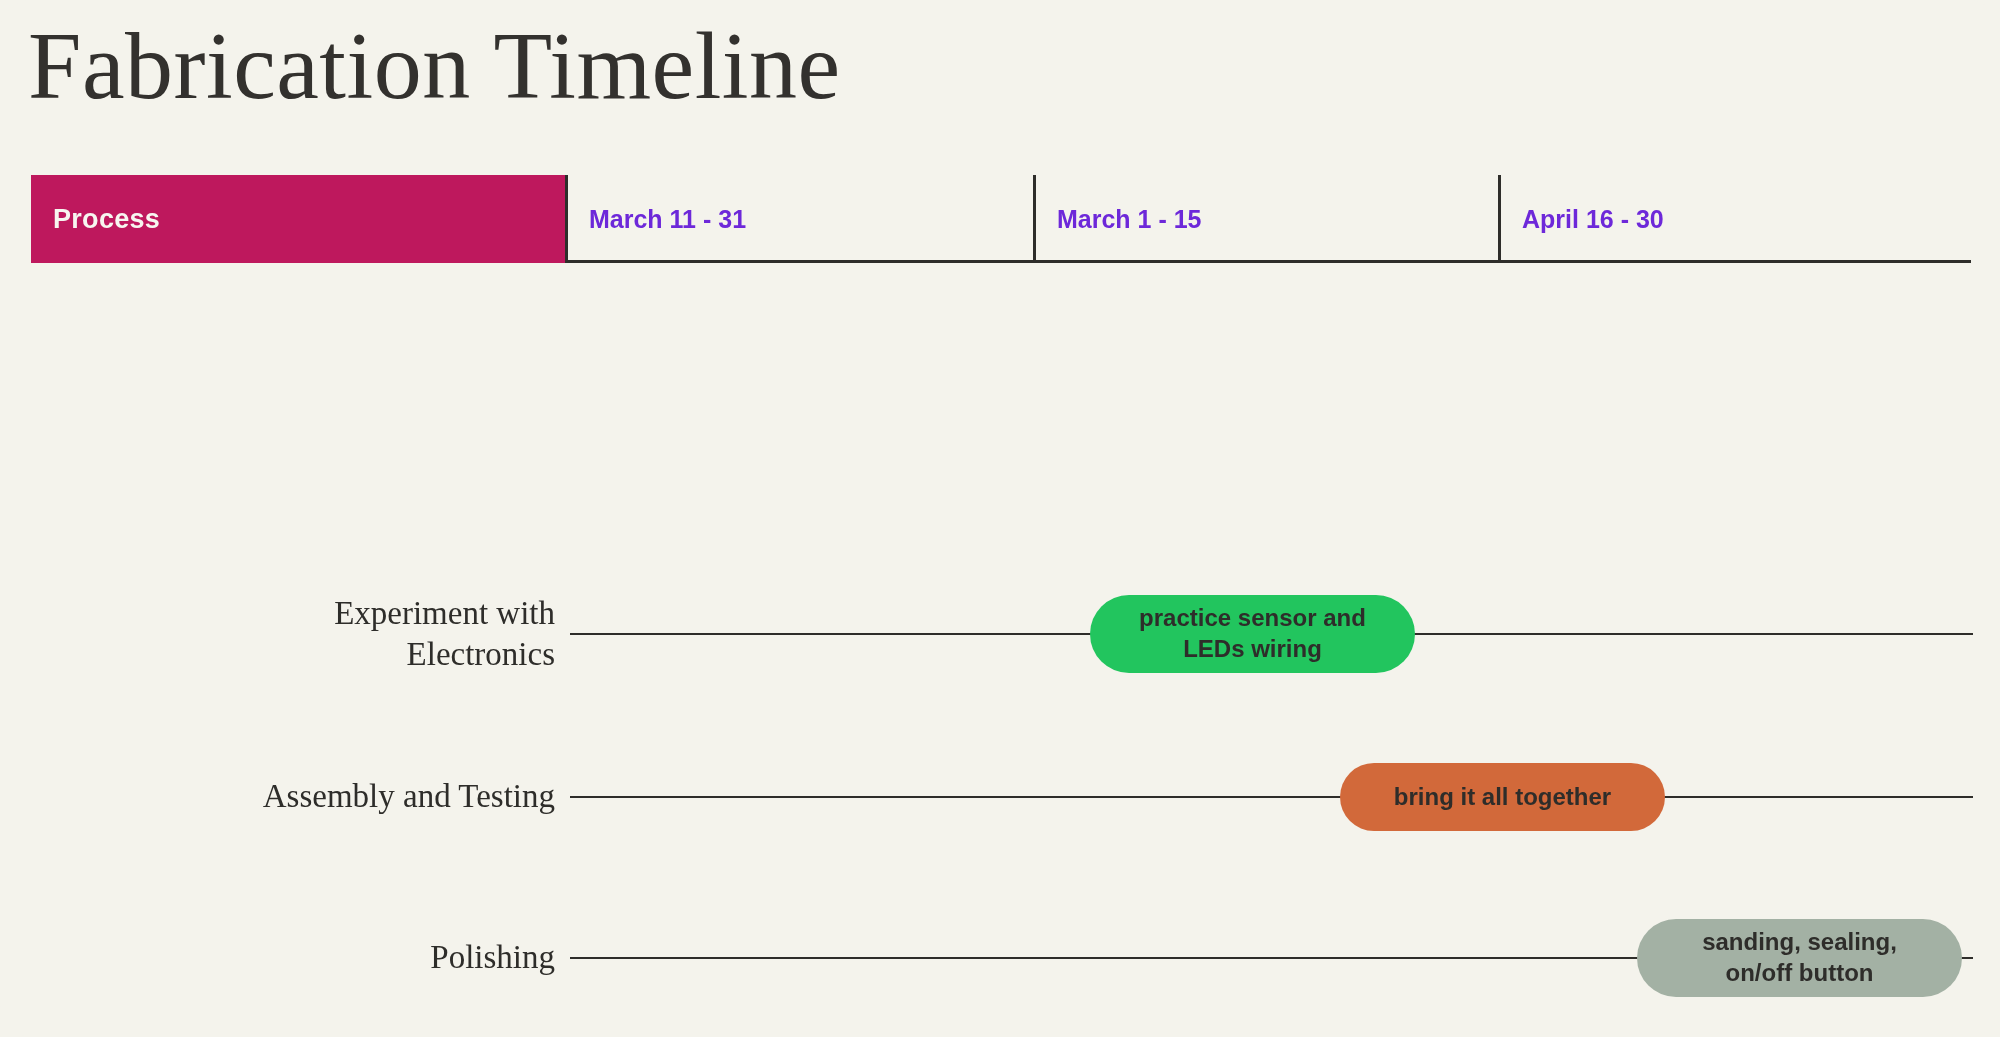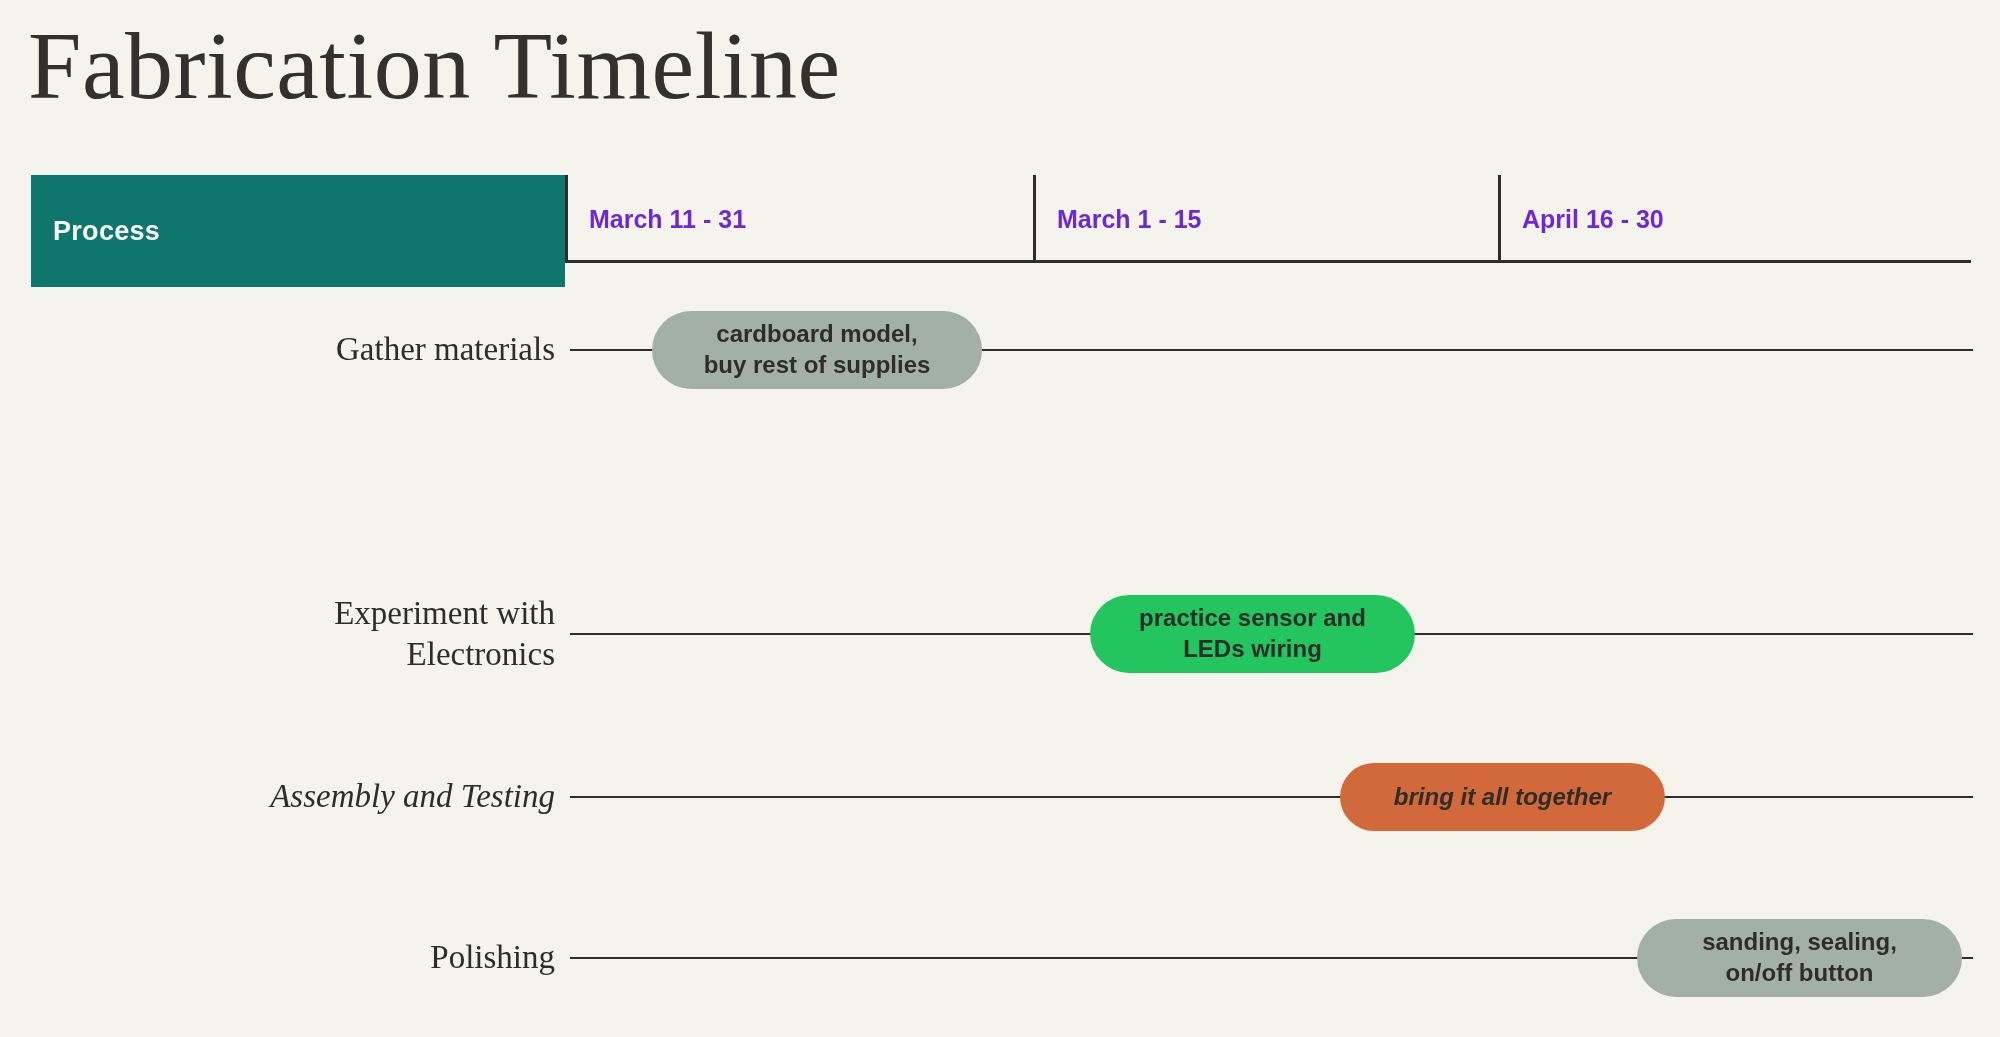--- a/index.html
+++ b/index.html
@@ -41,22 +41,22 @@
     top: 175px;
     width: 1940px;
     height: 88px;
   }
 
   .header-process {
     position: absolute;
     left: 0;
     top: 0;
     width: 534px;
-    height: 112px;
-    background: #0f766e;
+    height: 88px;
+    background: #be185d;
   }
   .header-process span {
     position: absolute;
     left: 22px;
     top: 50%;
     transform: translateY(-50%);
     color: #f7f6f0;
     font-size: 27px;
     font-weight: bold;
     letter-spacing: 0.3px;
@@ -165,37 +165,31 @@
       <div class="header-col-underline" style="width:465px;"></div>
     </div>
 
     <div class="header-col" style="left:1467px; width:473px;">
       <div class="divider"></div>
       <span>April 16 - 30</span>
       <div class="header-col-underline" style="width:473px;"></div>
     </div>
   </div>
 
-  <div class="row" style="top:285px;">
-    <div class="row-label">Gather materials</div>
-    <div class="row-line"></div>
-    <div class="pill" style="left:652px; width:330px; height:78px; background:#a3b1a4;">cardboard model,
-buy rest of supplies</div>
-  </div>
 
 
   <div class="row" style="top:569px;">
     <div class="row-label">Experiment with
 Electronics</div>
     <div class="row-line"></div>
     <div class="pill" style="left:1090px; width:325px; height:78px; background:#22c55e;">practice sensor and
 LEDs wiring</div>
   </div>
 
-  <div class="row" style="top:732px;font-style:italic;">
+  <div class="row" style="top:732px;">
     <div class="row-label">Assembly and Testing</div>
     <div class="row-line"></div>
     <div class="pill" style="left:1340px; width:325px; height:68px; background:#d2693a;">bring it all together</div>
   </div>
 
   <div class="row" style="top:893px;">
     <div class="row-label">Polishing</div>
     <div class="row-line"></div>
     <div class="pill" style="left:1637px; width:325px; height:78px; background:#a3b1a4;">sanding, sealing,
 on/off button</div>

